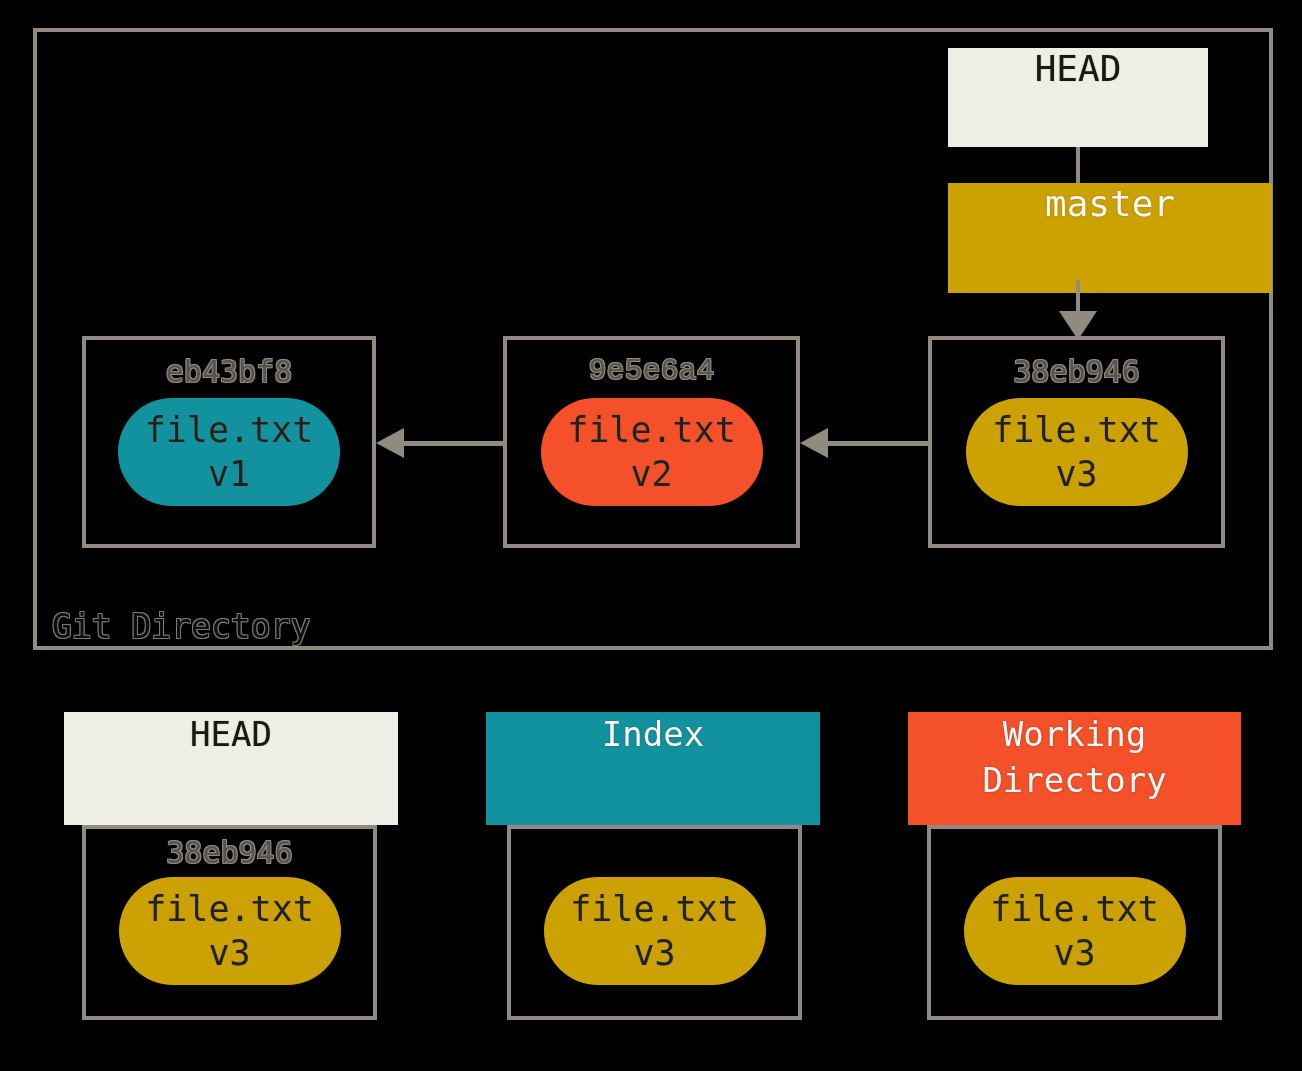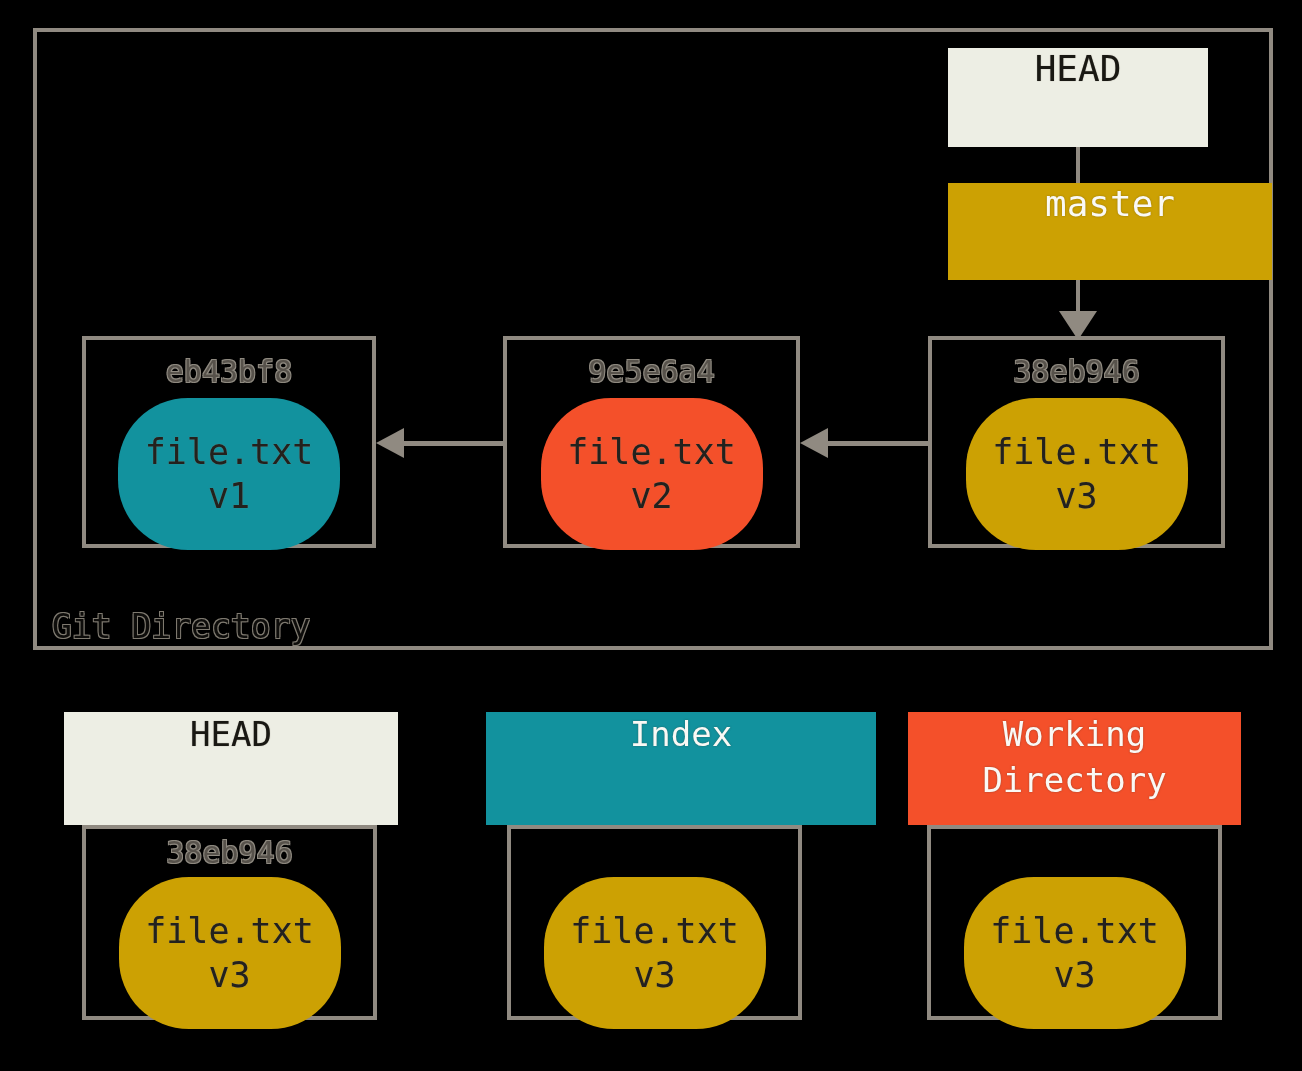--- a/index.html
+++ b/index.html
@@ -58,21 +58,21 @@
     color: #57524B;
     text-shadow: -1px -1px 0 #8f8a80, 1px -1px 0 #8f8a80,
                  -1px  1px 0 #8f8a80, 1px  1px 0 #8f8a80;
   }
 
   .blob {
     position: absolute;
     left: 50%;
     transform: translateX(-50%);
     width: 222px;
-    height: 152px;
+    height: 108px;
     border-radius: 70px;
     display: flex;
     flex-direction: column;
     align-items: center;
     justify-content: center;
     font-size: 35px;
     line-height: 1.26;
     color: #23211D;
     text-shadow: 0 0 1px rgba(143,138,128,0.8);
   }
@@ -100,40 +100,40 @@
 
   <div class="abs outline-box" style="left:33px; top:28px; width:1240px; height:622px;"></div>
   <div class="abs repo-label" style="left:52px; top:607px;">Git Directory</div>
 
   <div class="abs fill-box" style="left: 948px; top: 48px; width: 260px; height: 99px; background: rgb(237, 238, 228);">
     <span class="ref-label">HEAD</span>
   </div>
 
   <div class="abs line-v" style="left:1076px; top:147px; height:36px;"></div>
 
-  <div class="abs fill-box" style="left: 948px; top: 183px; width: 324px; height: 97px; background: rgb(204, 161, 3);">
+  <div class="abs fill-box" style="left: 948px; top: 183px; width: 324px; height: 110px; background: rgb(204, 161, 3);">
     <span class="branch-label">master</span>
   </div>
 
   <div class="abs line-v" style="left:1076px; top:280px; height:32px;"></div>
   <div class="abs arrowhead-down" style="left:1059px; top:311px;"></div>
 
   <div class="abs outline-box" style="left:82px; top:336px; width:294px; height:212px;padding-left:33px;">
     <div class="hash" style="top:14px;">eb43bf8</div>
     <div class="blob" style="top: 58px; background: rgb(18, 146, 158);">
       <div>file.txt</div>
       <div>v1</div>
     </div>
   </div>
 
   <div class="abs arrowhead-left" style="left:376px; top:428px;"></div>
   <div class="abs line-h" style="left:404px; top:441px; width:99px;"></div>
 
   <div class="abs outline-box" style="left:503px; top:336px; width:297px; height:212px;">
-    <div class="hash" style="top:14px;">9e5e6a4</div>
+    <div class="hash" style="top:14px;font-family:Liberation Mono, monospace;">9e5e6a4</div>
     <div class="blob" style="top: 58px; background: rgb(244, 80, 42);">
       <div>file.txt</div>
       <div>v2</div>
     </div>
   </div>
 
   <div class="abs arrowhead-left" style="left:800px; top:428px;"></div>
   <div class="abs line-h" style="left:828px; top:441px; width:100px;"></div>
 
   <div class="abs outline-box" style="left:928px; top:336px; width:297px; height:212px;">
@@ -154,21 +154,21 @@
   <div class="abs fill-box" style="left: 64px; top: 712px; width: 334px; height: 113px; background: rgb(237, 238, 228);">
     <span class="tree-title dark">HEAD</span>
   </div>
 
   <div class="abs outline-box" style="left:507px; top:825px; width:295px; height:195px;">
     <div class="blob" style="top: 48px; background: rgb(204, 161, 3);">
       <div>file.txt</div>
       <div>v3</div>
     </div>
   </div>
-  <div class="abs fill-box" style="left: 486px; top: 712px; width: 390px; height: 113px; background: rgb(18, 146, 158);">
+  <div class="abs fill-box" style="left: 486px; top: 712px; width: 334px; height: 113px; background: rgb(18, 146, 158);">
     <span class="tree-title light">Index</span>
   </div>
 
   <div class="abs outline-box" style="left:927px; top:825px; width:295px; height:195px;">
     <div class="blob" style="top: 48px; background: rgb(204, 161, 3);">
       <div>file.txt</div>
       <div>v3</div>
     </div>
   </div>
   <div class="abs fill-box" style="left: 908px; top: 712px; width: 333px; height: 113px; background: rgb(244, 80, 42);">

